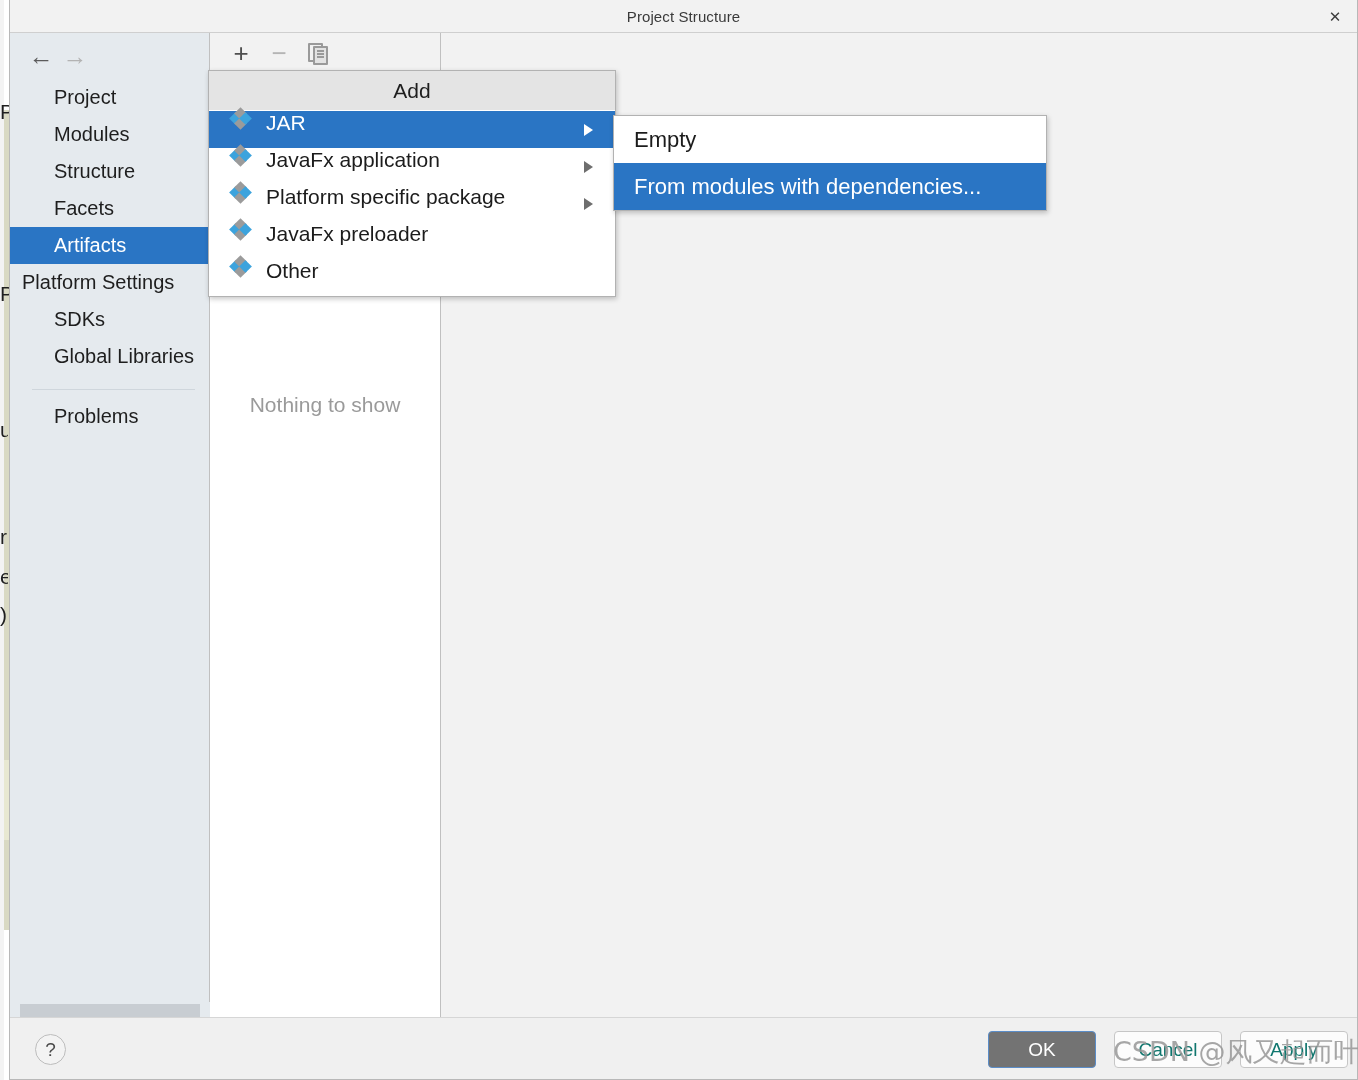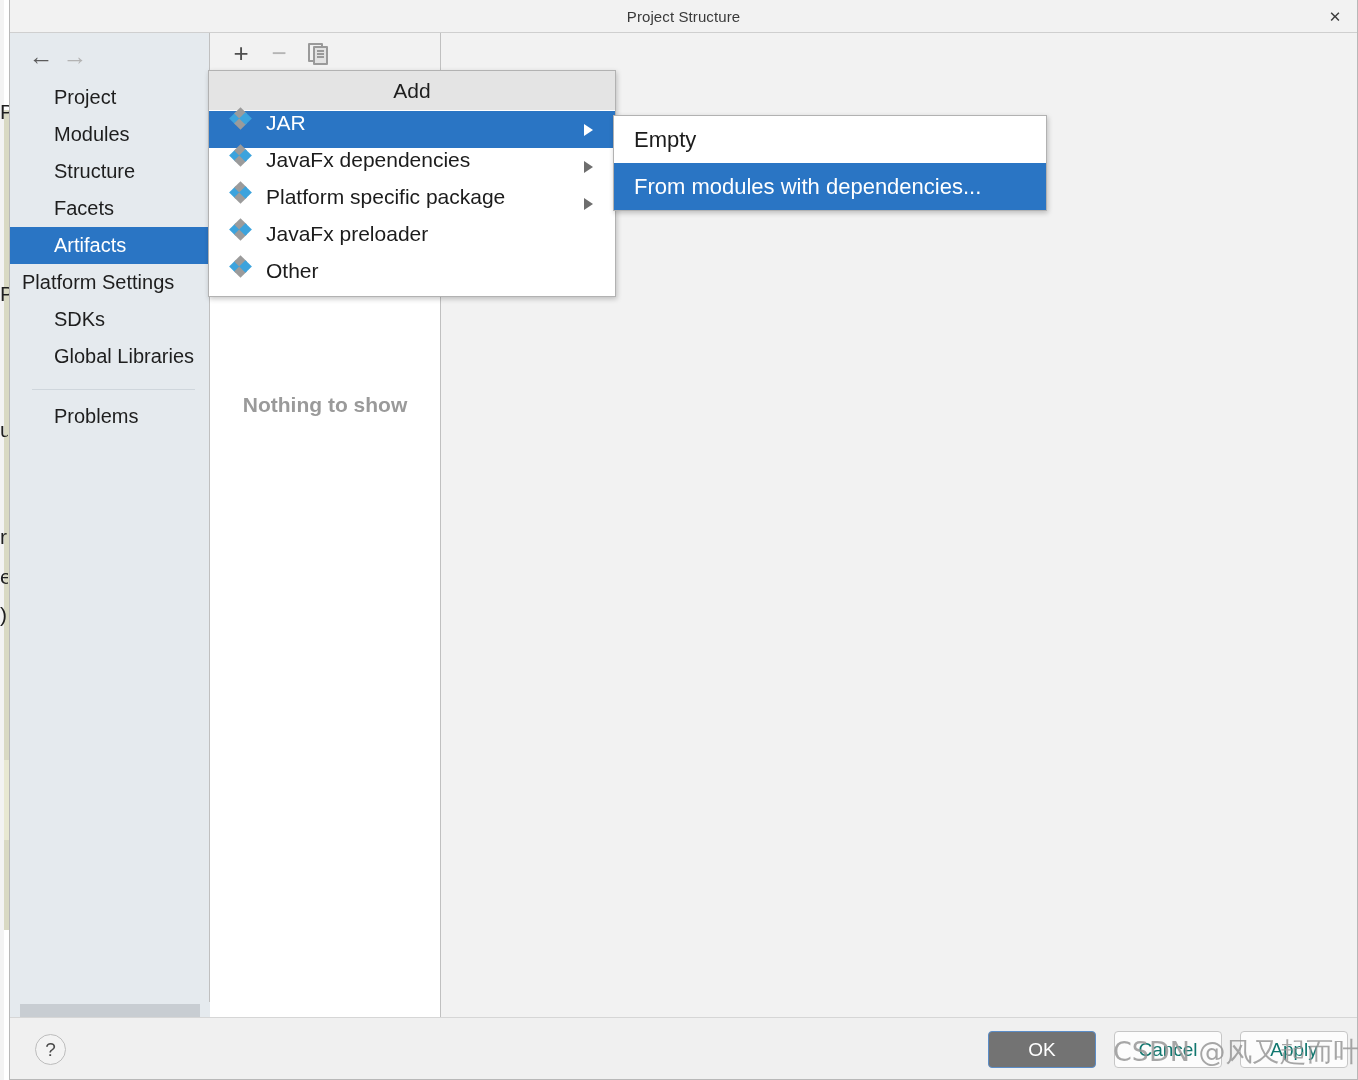--- a/index.html
+++ b/index.html
@@ -202,21 +202,20 @@
     width: 7px; height: 1.5px; background: #9a9a9a;
     box-shadow: 0 3px 0 #9a9a9a, 0 6px 0 #9a9a9a;
   }
 
   .nothing-to-show {
     position: absolute;
     left: 0; right: 0; top: 360px;
     text-align: center;
     font-size: 21px;
     color: #9a9a9a;
-    font-weight: bold;
   }
 
   
   .right-panel {
     position: absolute;
     left: 431px; top: 0; right: 0; height: 100%;
     background: #f2f2f2;
   }
 
   
@@ -465,21 +464,21 @@
       <span class="arrow"></span>
     </div>
 
     <div class="menu-item">
       <span class="diamond-icon">
         <span class="d-tl"></span>
           <span class="d-tr"></span>
           <span class="d-bl"></span>
           <span class="d-br"></span>
       </span>
-      <span class="label">JavaFx dependencies</span>
+      <span class="label">JavaFx application</span>
       <span class="arrow"></span>
     </div>
 
     <div class="menu-item">
       <span class="diamond-icon">
         <span class="d-tl"></span>
           <span class="d-tr"></span>
           <span class="d-bl"></span>
           <span class="d-br"></span>
       </span>

